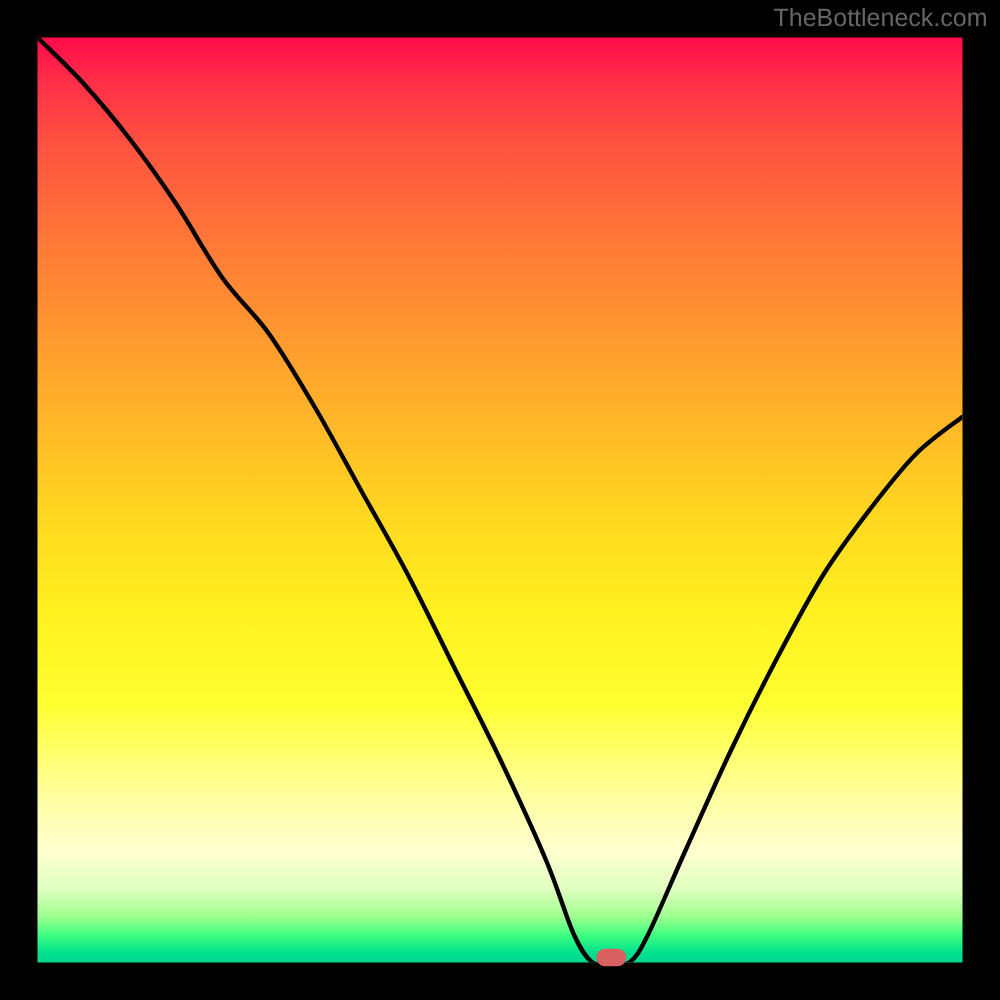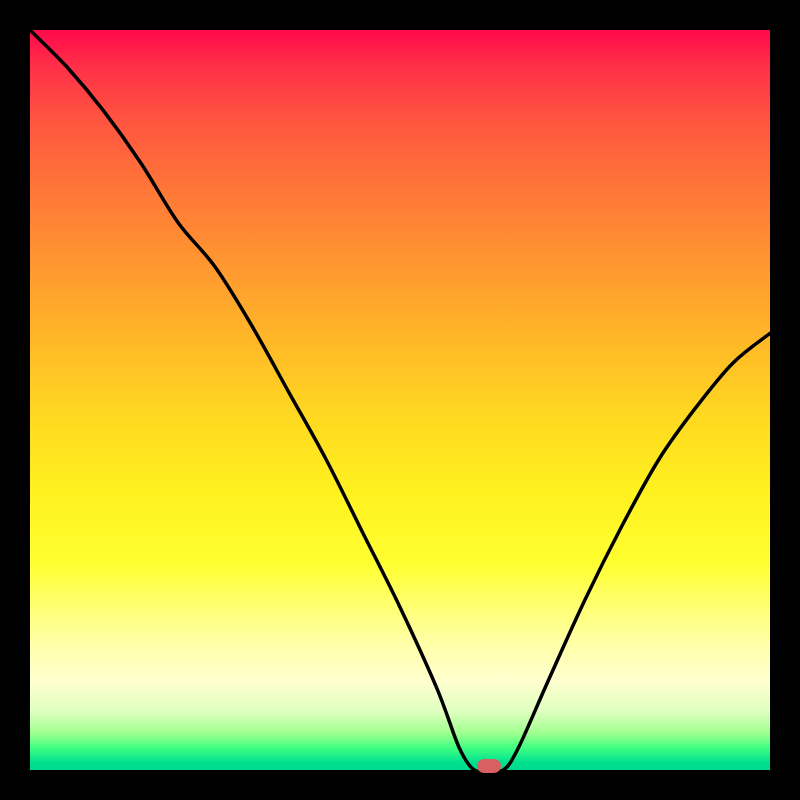--- a/index.html
+++ b/index.html
@@ -64,19 +64,20 @@
     height: 14px;
     background: #d86060;
     border-radius: 7px;
     transform: translate(-50%, -50%);
   }
 </style>
 </head>
 <body>
 
 <div class="container">
+  <div class="watermark">TheBottleneck.com</div>
   <div class="plot-area">
     <svg class="curve" viewBox="0 0 740 740" preserveAspectRatio="none">
       <path id="curve-path" fill="none" stroke="#000" stroke-width="3.5" stroke-linejoin="round" stroke-linecap="round" d="M 0 0 C 6.17 6.17, 24.67 23.43, 37.00 37.00 C 49.33 50.57, 61.67 65.37, 74.00 81.40 C 86.33 97.43, 98.67 114.70, 111.00 133.20 C 123.33 151.70, 135.67 175.13, 148.00 192.40 C 160.33 209.67, 172.67 219.53, 185.00 236.80 C 197.33 254.07, 209.67 275.03, 222.00 296.00 C 234.33 316.97, 246.67 340.40, 259.00 362.60 C 271.33 384.80, 283.67 405.77, 296.00 429.20 C 308.33 452.63, 320.67 478.53, 333.00 503.20 C 345.33 527.87, 357.67 551.30, 370.00 577.20 C 382.33 603.10, 397.13 635.17, 407.00 658.60 C 416.87 682.03, 423.03 704.23, 429.20 717.80 C 435.37 731.37, 439.07 736.30, 444.00 740.00 C 448.93 743.70, 453.87 740.00, 458.80 740.00 C 463.73 740.00, 468.67 743.70, 473.60 740.00 C 478.53 736.30, 481.00 732.60, 488.40 717.80 C 495.80 703.00, 506.90 675.87, 518.00 651.20 C 529.10 626.53, 542.67 595.70, 555.00 569.80 C 567.33 543.90, 579.67 519.23, 592.00 495.80 C 604.33 472.37, 616.67 448.93, 629.00 429.20 C 641.33 409.47, 653.67 393.43, 666.00 377.40 C 678.33 361.37, 690.67 345.33, 703.00 333.00 C 715.33 320.67, 733.83 308.33, 740.00 303.40"></path>
     </svg>
     <div class="marker" id="marker" style="left: 458.8px; top: 736px;"></div>
   </div>
 </div>
 
 </body></html>

